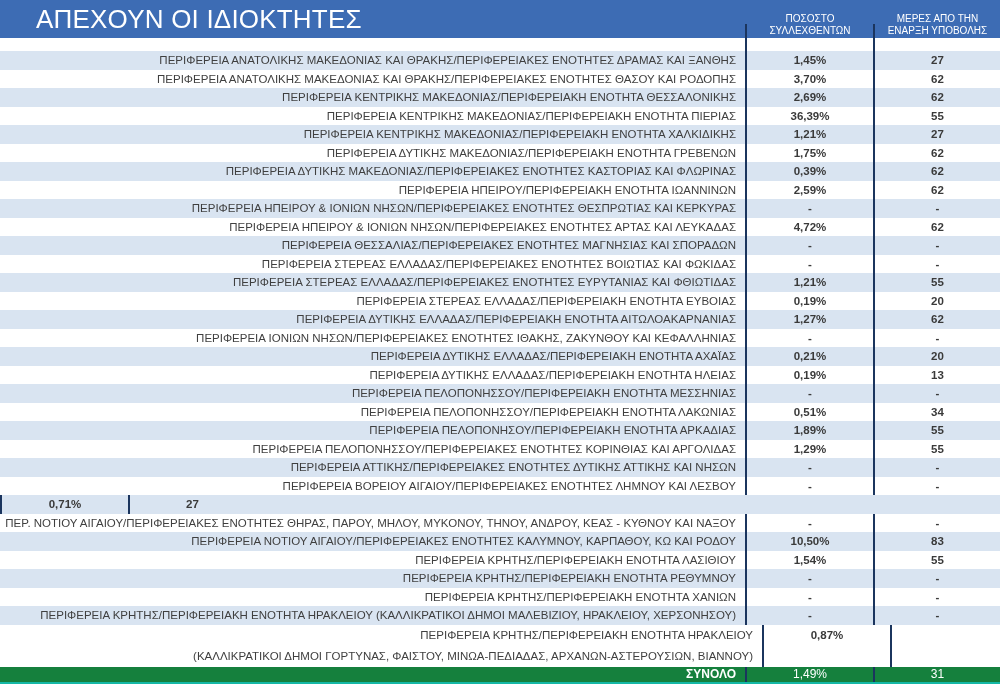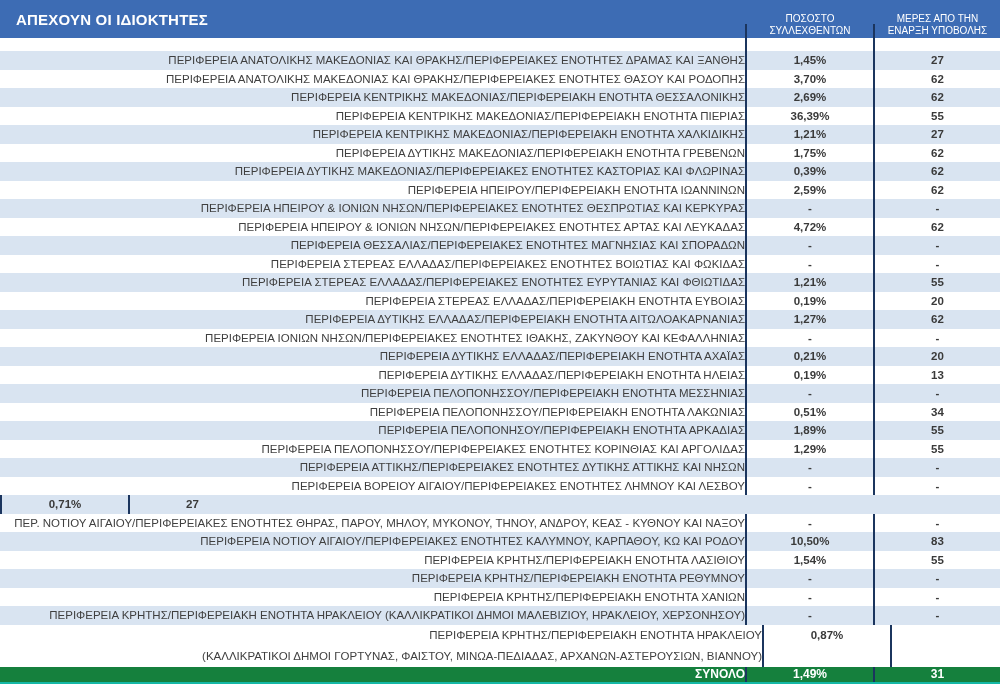--- a/index.html
+++ b/index.html
@@ -12,53 +12,53 @@
 
   
   .band { display: flex; width: 1000px; }
   .c1 { width: 745px; }
   .c2 { width: 128px; border-left: 2px solid #1b355e; }
   .c3 { width: 127px; border-left: 2px solid #1b355e; }
 
   
   .titlebar { height: 38px; background: #3d6cb4; }
   .titlebar .c1 {
-    display: flex; align-items: center; padding-left: 16px;
-    color: #ffffff; font-size: 15px; font-weight: 700; letter-spacing: 0.2px;
+    display: flex; align-items: center; padding-left: 36px;
+    color: #ffffff; font-size: 26px; font-weight: 400; letter-spacing: 0.2px;
   }
   .colhead {
     display: flex; align-items: center; justify-content: center;
     text-align: center; white-space: pre-line;
     color: #ffffff; font-size: 10px; font-weight: 400; line-height: 1.22; margin-top: 24px;
   }
 
   
   .gap { height: 13px; background: #ffffff; }
 
   
   .rows .row { height: 18.5px; background: #ffffff; }
   .rows .row:nth-child(odd) { background: #d9e4f1; }
   .rows .row:nth-child(32),
   .rows .row:nth-child(33) { background: #ffffff; height: 21px; margin-left: 17px; }
   .cell-name {
     display: flex; align-items: center; justify-content: flex-end;
-    overflow: hidden; white-space: nowrap;
+    padding-right: 9px; overflow: hidden; white-space: nowrap;
     font-size: 11.5px; color: #3f3f3f;
   }
   .cell-val {
     display: flex; align-items: center; justify-content: center;
     font-size: 11.5px; font-weight: 700; color: #3a3a3a;
   }
 
   
   .total {
     height: 17.5px; background: #15803d; border-bottom: 2px solid #14b8a6;
   }
   .total .cell-name { color: #ffffff; font-size: 12px; font-weight: 700; }
-  .total .cell-val  { color: #ffffff; font-size: 12px; font-weight: 700; }
+  .total .cell-val  { color: #ffffff; font-size: 12px; font-weight: 400; }
 </style>
 </head>
 <body>
 
 <div class="sheet">
 
   <div class="band titlebar">
     <div class="c1">ΑΠΕΧΟΥΝ ΟΙ ΙΔΙΟΚΤΗΤΕΣ</div>
     <div class="c2 colhead">ΠΟΣΟΣΤΟ
 ΣΥΛΛΕΧΘΕΝΤΩΝ

